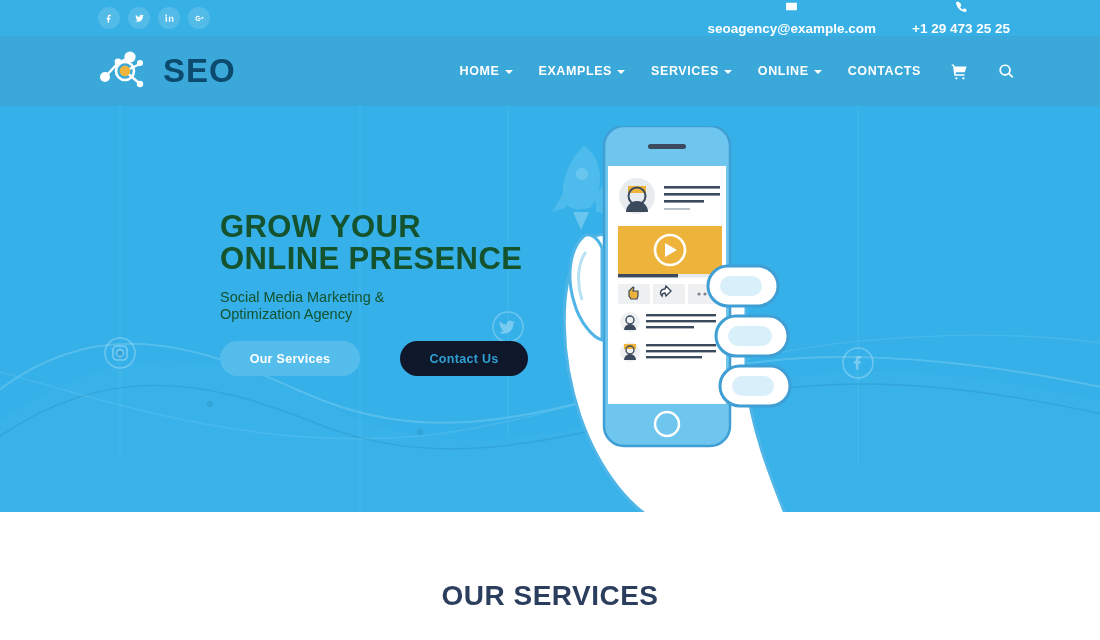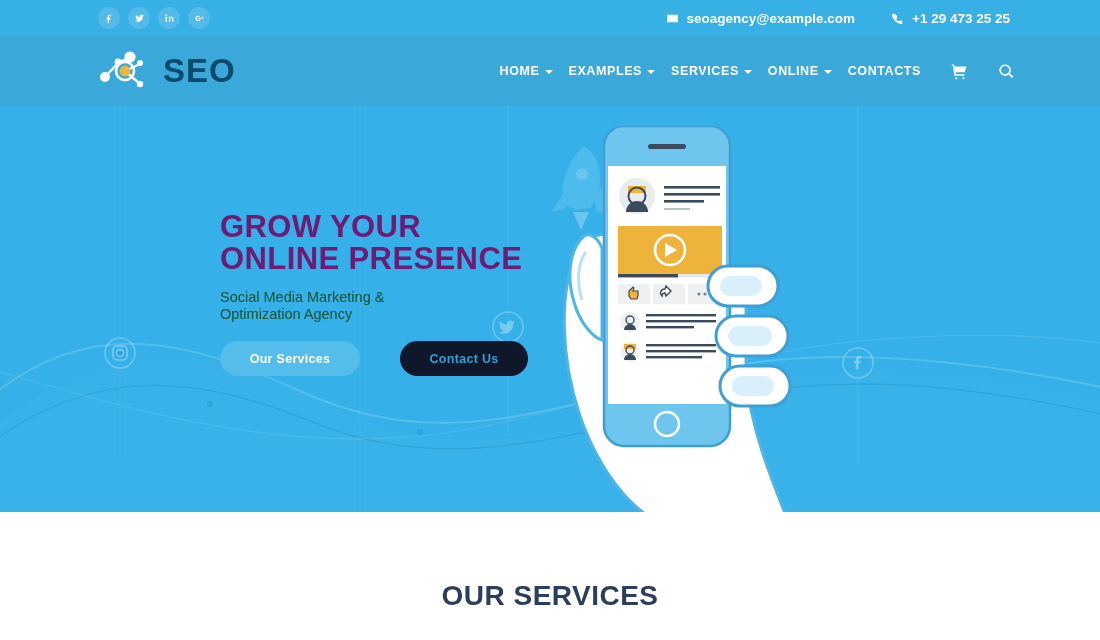--- a/index.html
+++ b/index.html
@@ -22,37 +22,37 @@
     background:rgba(255,255,255,0.14);
     display:flex; align-items:center; justify-content:center;
     color:#ffffff;
   }
   .social-btn svg { width:11px; height:11px; fill:#ffffff; display:block; }
   .contact-group {
     margin-left:auto; margin-right:90px;
     display:flex; align-items:center; gap:36px;
     color:#ffffff; font-size:13.5px; font-weight:bold;
   }
-  .contact-item { display:flex; align-items:center; gap:8px; }
+  .contact-item { display:flex; align-items:center; gap:8px;flex-direction:column; }
   .contact-item svg { width:13px; height:13px; fill:#ffffff; display:block; }
 
   
   .navbar {
     position:absolute; left:0; top:36px; width:1100px; height:70px;
     background:#3aa9da;
     display:flex; align-items:center;
   }
   .logo { margin-left:95px; display:flex; align-items:center; gap:10px; }
   .logo-mark { width:58px; height:44px; display:block; }
   .logo-text {
     color:#0c4a6e; font-size:33px; font-weight:bold; letter-spacing:1px;
   }
   .nav-menu {
     margin-left:auto; margin-right:0;
-    display:flex; align-items:center; gap:16px;
+    display:flex; align-items:center; gap:26px;
   }
   .nav-item {
     display:flex; align-items:center; gap:5px;
     color:#ffffff; font-size:12.5px; font-weight:bold; letter-spacing:0.6px;
   }
   .caret {
     width:0; height:0;
     border-left:4px solid transparent; border-right:4px solid transparent;
     border-top:4px solid #ffffff; display:block; margin-top:2px;
   }
@@ -64,21 +64,21 @@
 
   
   .hero {
     position:absolute; left:0; top:106px; width:1100px; height:406px;
     background:#35b0e8; overflow:hidden;
   }
   .hero-bg { position:absolute; left:0; top:0; width:1100px; height:406px; }
 
   .hero-copy { position:absolute; left:220px; top:105px; width:330px; }
   .hero-title {
-    color:#701a75; font-size:31px; font-weight:bold;
+    color:#14532d; font-size:31px; font-weight:bold;
     line-height:32px; letter-spacing:0.4px;
   }
   .hero-sub {
     color:#14532d; font-size:14.5px; line-height:17px;
     margin-top:14px;
   }
   .hero-buttons { position:absolute; left:220px; top:235px; display:flex; gap:40px; }
   .btn {
     height:35px; border-radius:18px;
     display:flex; align-items:center; justify-content:center;

